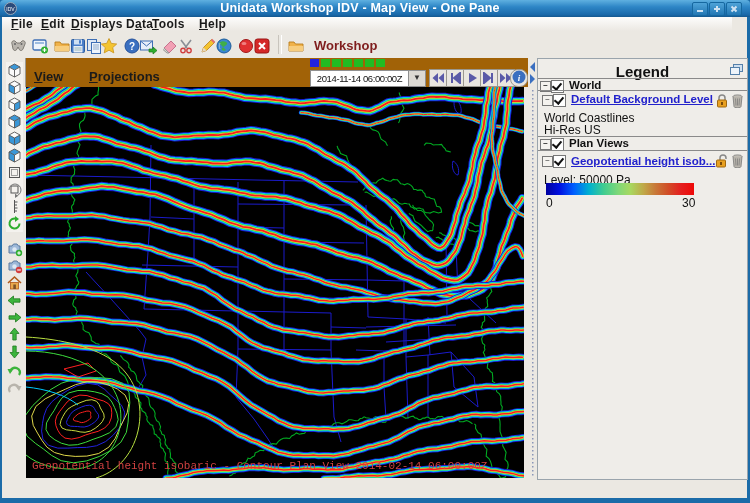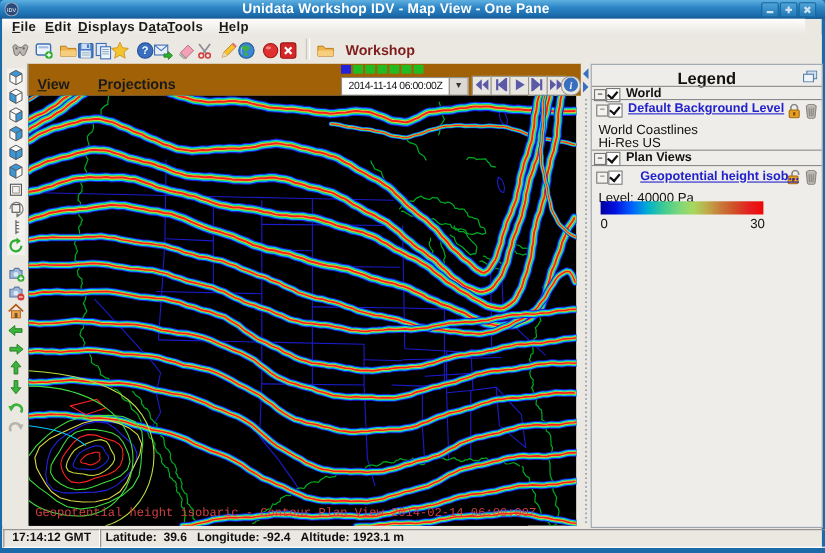--- a/index.html
+++ b/index.html
@@ -634,23 +634,19 @@
    <div class="small" style="left:6px;top:64px">Hi-Res US</div>
    <div class="lline" style="top:77px"></div>
    <div class="sect" style="top:79px">
         <span class="minus" style="left:2px;top:1px">−</span>
         <span class="check" style="left:13px;top:0px"></span>
         <span style="position:absolute;left:31px;top:-1px">Plan Views</span>
       </div>
    <div class="lline" style="top:91px"></div>
    <div class="minus" style="left:4px;top:97px">−</div>
    <div class="check" style="left:15px;top:96px"></div>
-   <div class="link" style="position:absolute;left:44px;top:96px">Geopotential height isob...</div>
-   <div class="small" style="left:6px;top:114px">Level: 40000 Pa</div>
+   <div class="link" style="position:absolute;left:33px;top:96px">Geopotential height isob...</div>
+   <div class="small" style="left:6px;top:114px">Level: 50000 Pa</div>
    <div class="cbar"></div>
    <div class="small" style="left:8px;top:137px">0</div>
    <div class="small" style="left:144px;top:137px">30</div>
  </div>
- <div class="status">
-   <div class="sbox" style="left:1px;width:86px;text-align:center">17:14:12 GMT</div>
-   <div class="sbox" style="left:89px;width:654px;padding-left:4px">Latitude:&nbsp; 39.6&nbsp;&nbsp;&nbsp;Longitude: -92.4&nbsp;&nbsp;&nbsp;Altitude: 1923.1 m</div>
- </div>
 </div>
 
 </body></html>

